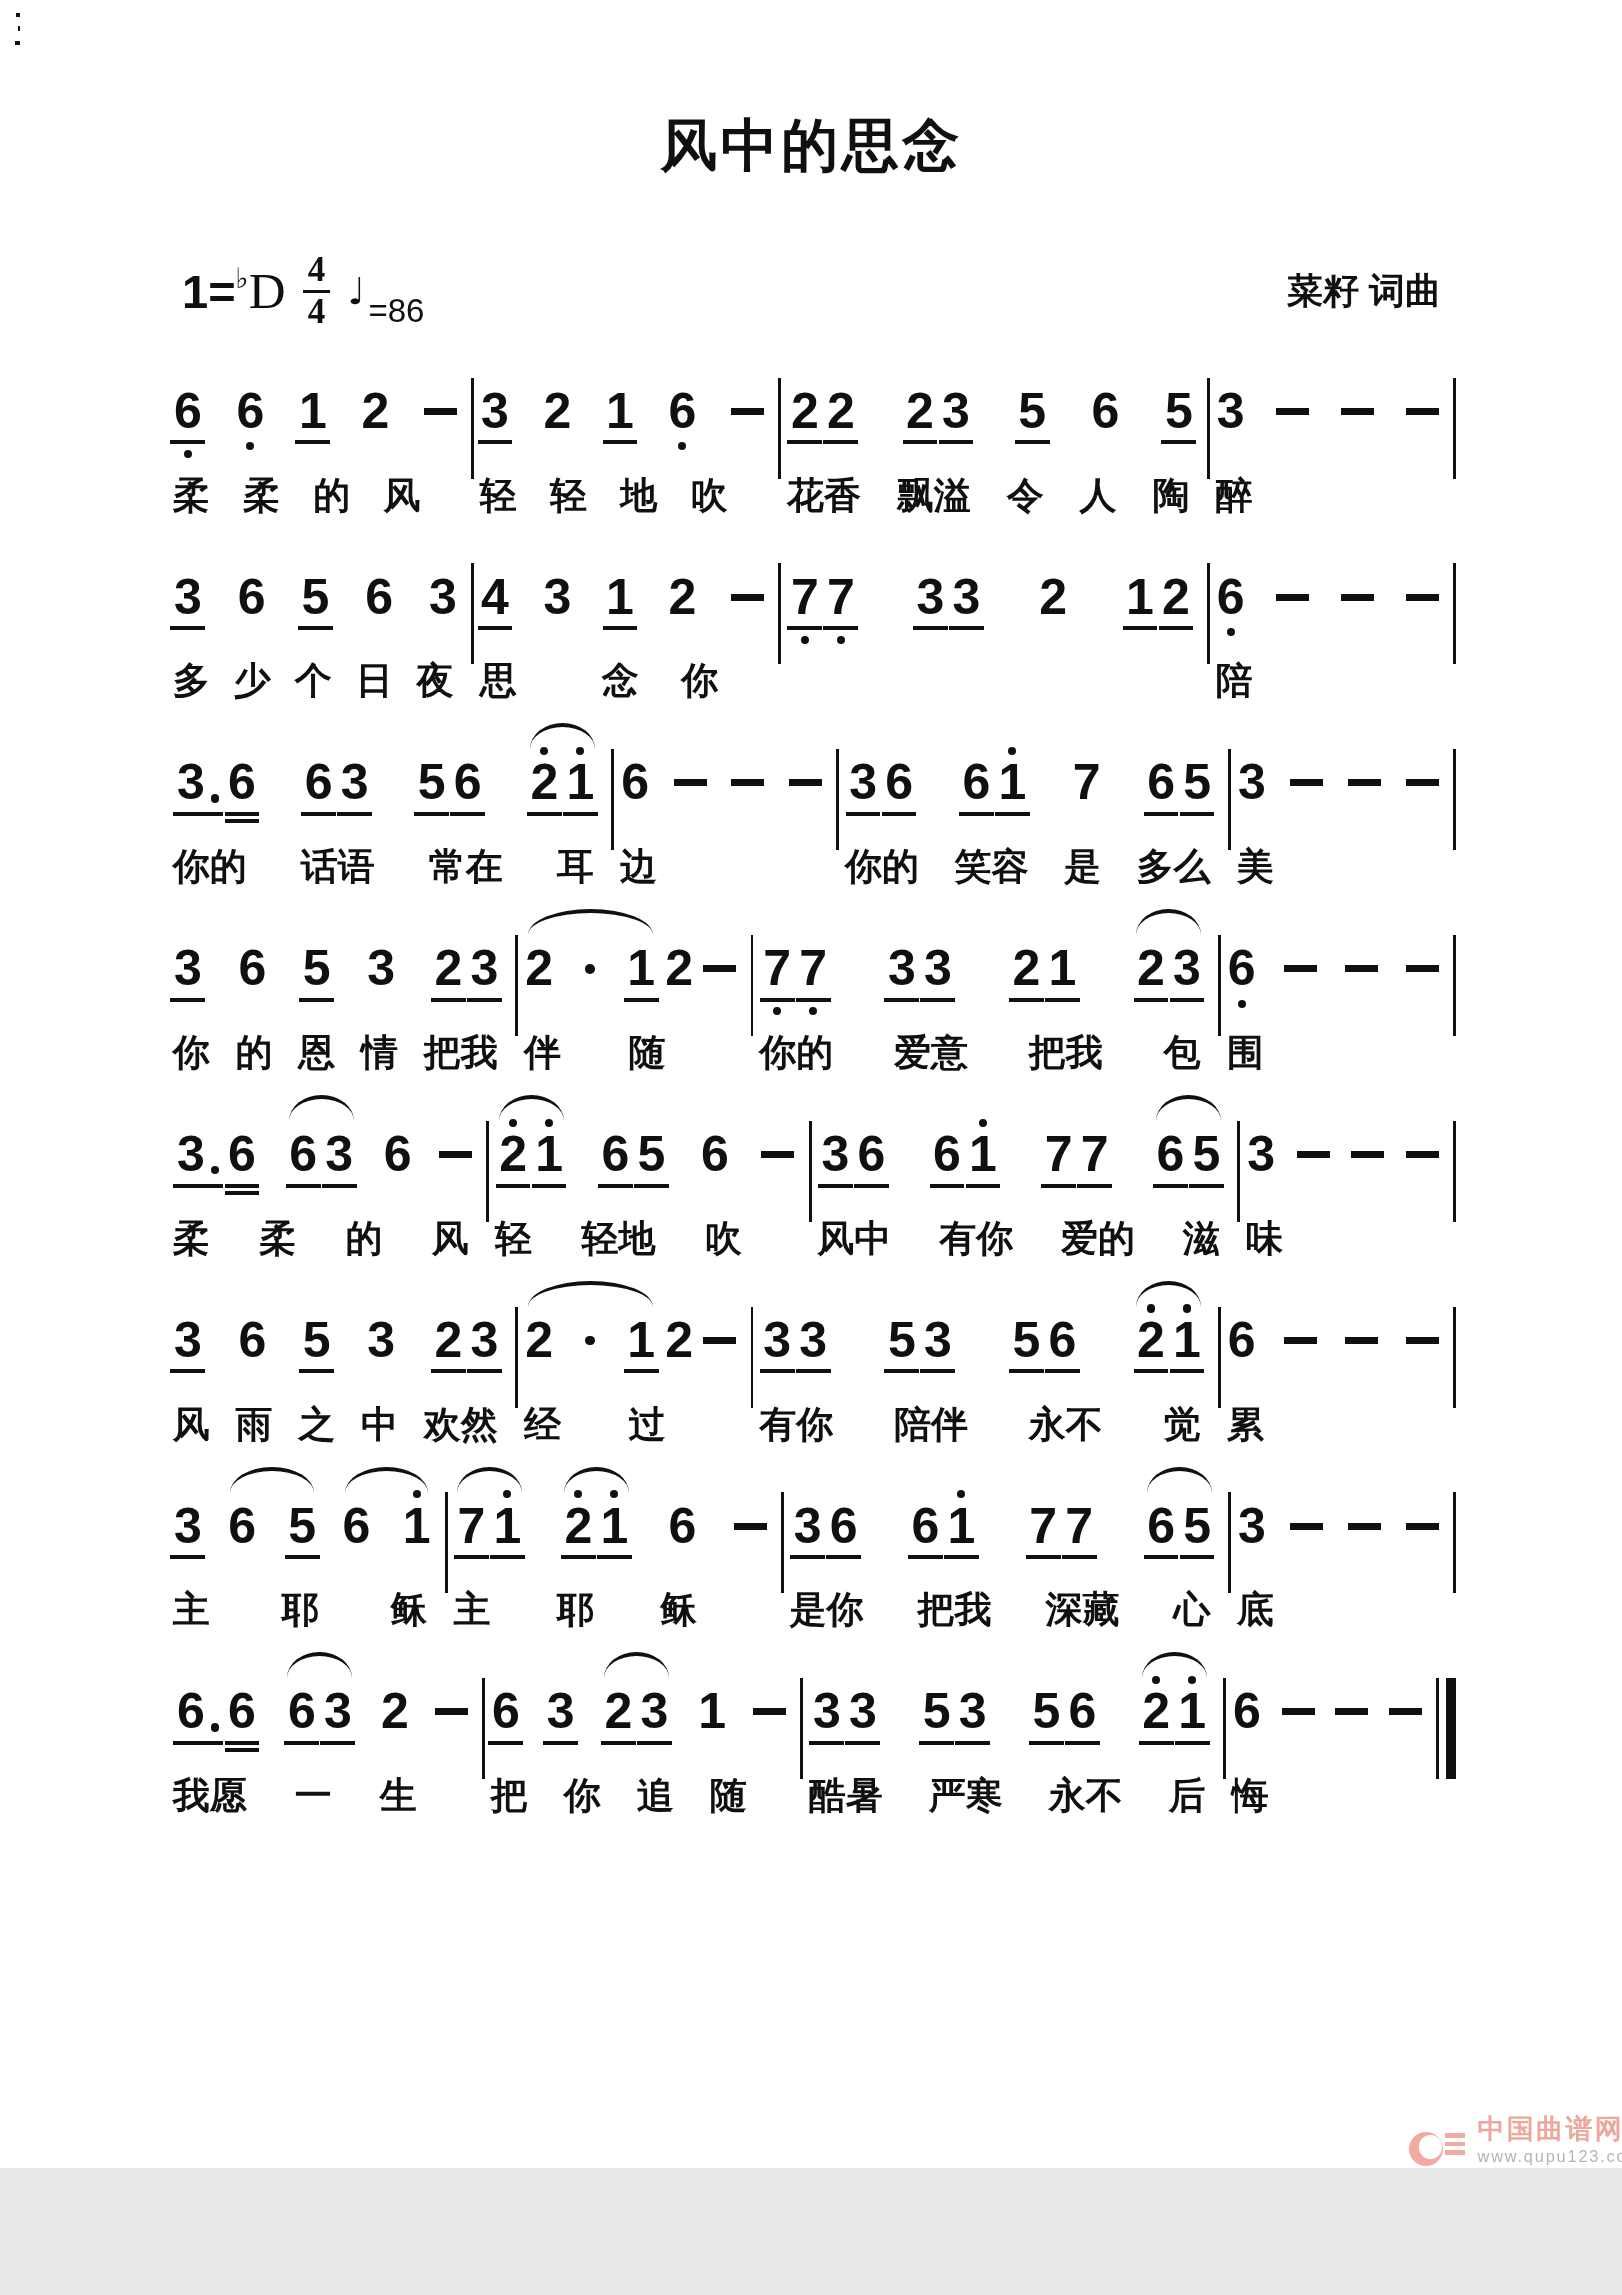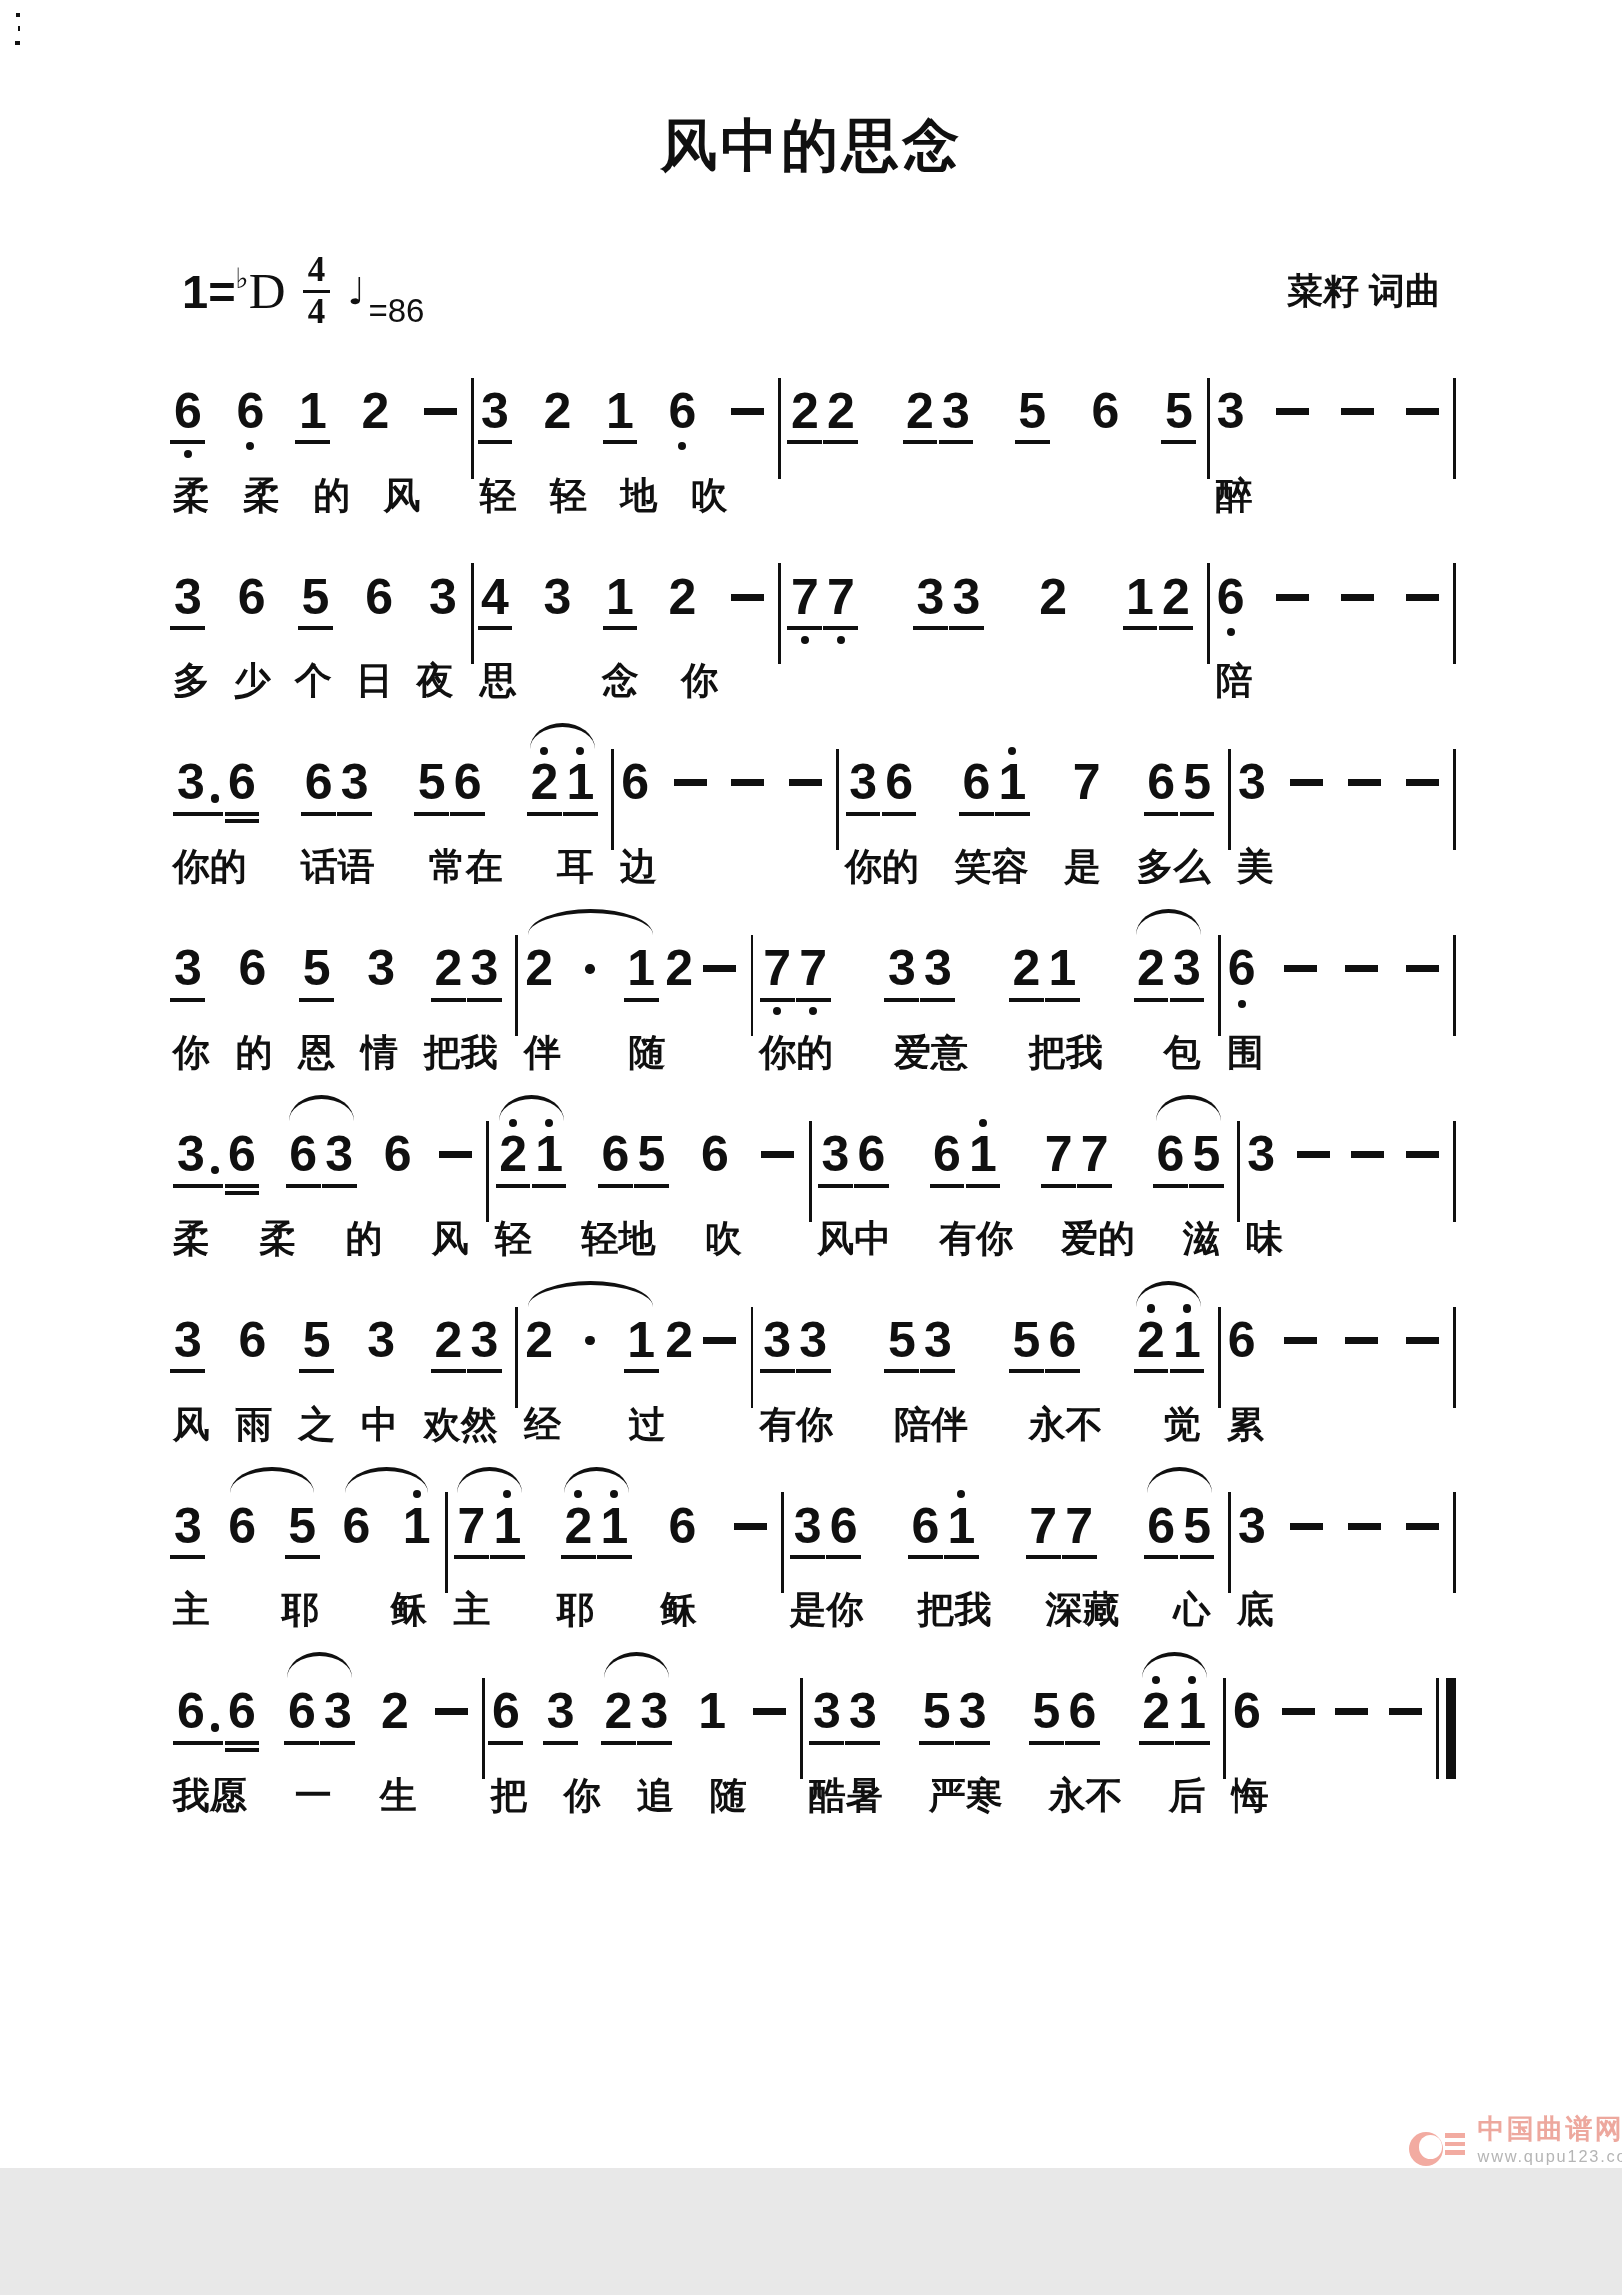--- a/index.html
+++ b/index.html
@@ -275,20 +275,27 @@
               <div class="note">
                 <div class="above"></div>
                 <div class="nrow">
                   <span class="digit">5</span>
                 </div>
                 <div class="below">
                   <div class="ul"></div>
                 </div>
               </div>
             </div>
+            <div class="lyrics-row">
+              <span class="syll">花香</span>
+              <span class="syll">飘溢</span>
+              <span class="syll">令</span>
+              <span class="syll">人</span>
+              <span class="syll">陶</span>
+            </div>
           </div>
           <div class="barline"></div>
           <div class="measure" style="flex-grow: 4; flex-basis: 0px;">
             <div class="notes-row">
               <div class="note">
                 <div class="above"></div>
                 <div class="nrow">
                   <span class="digit">3</span>
                 </div>
                 <div class="below"></div>

